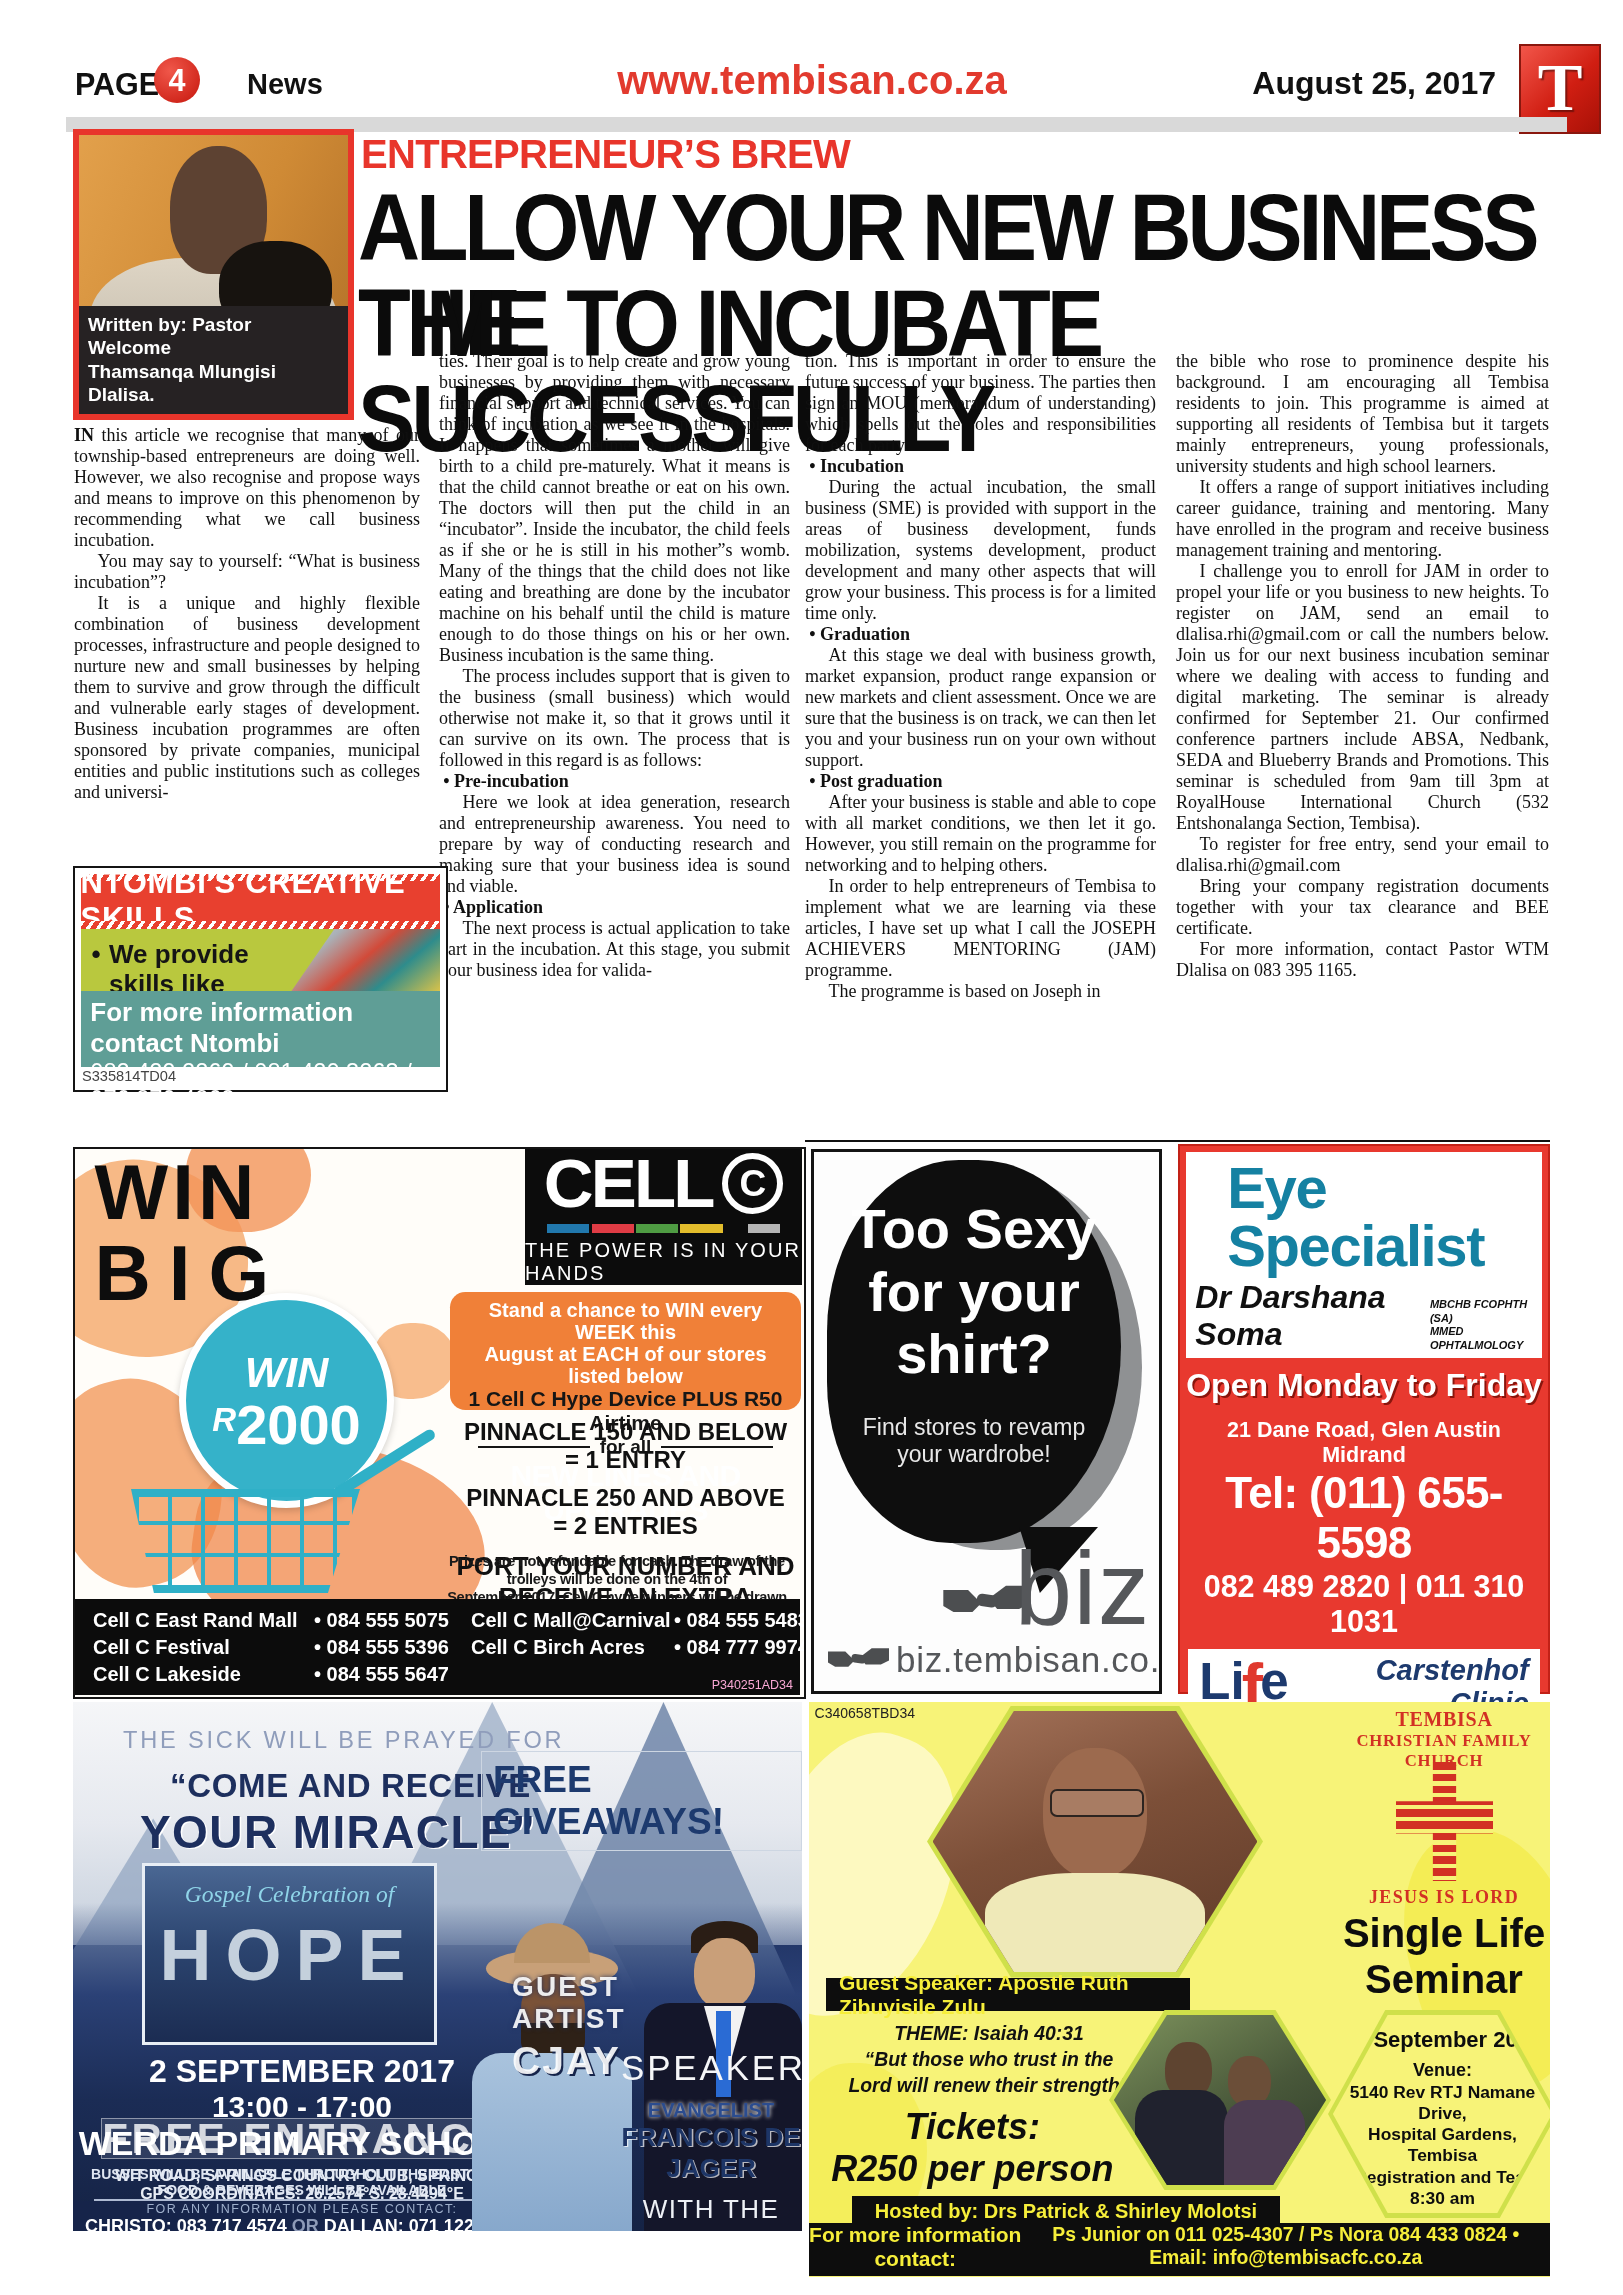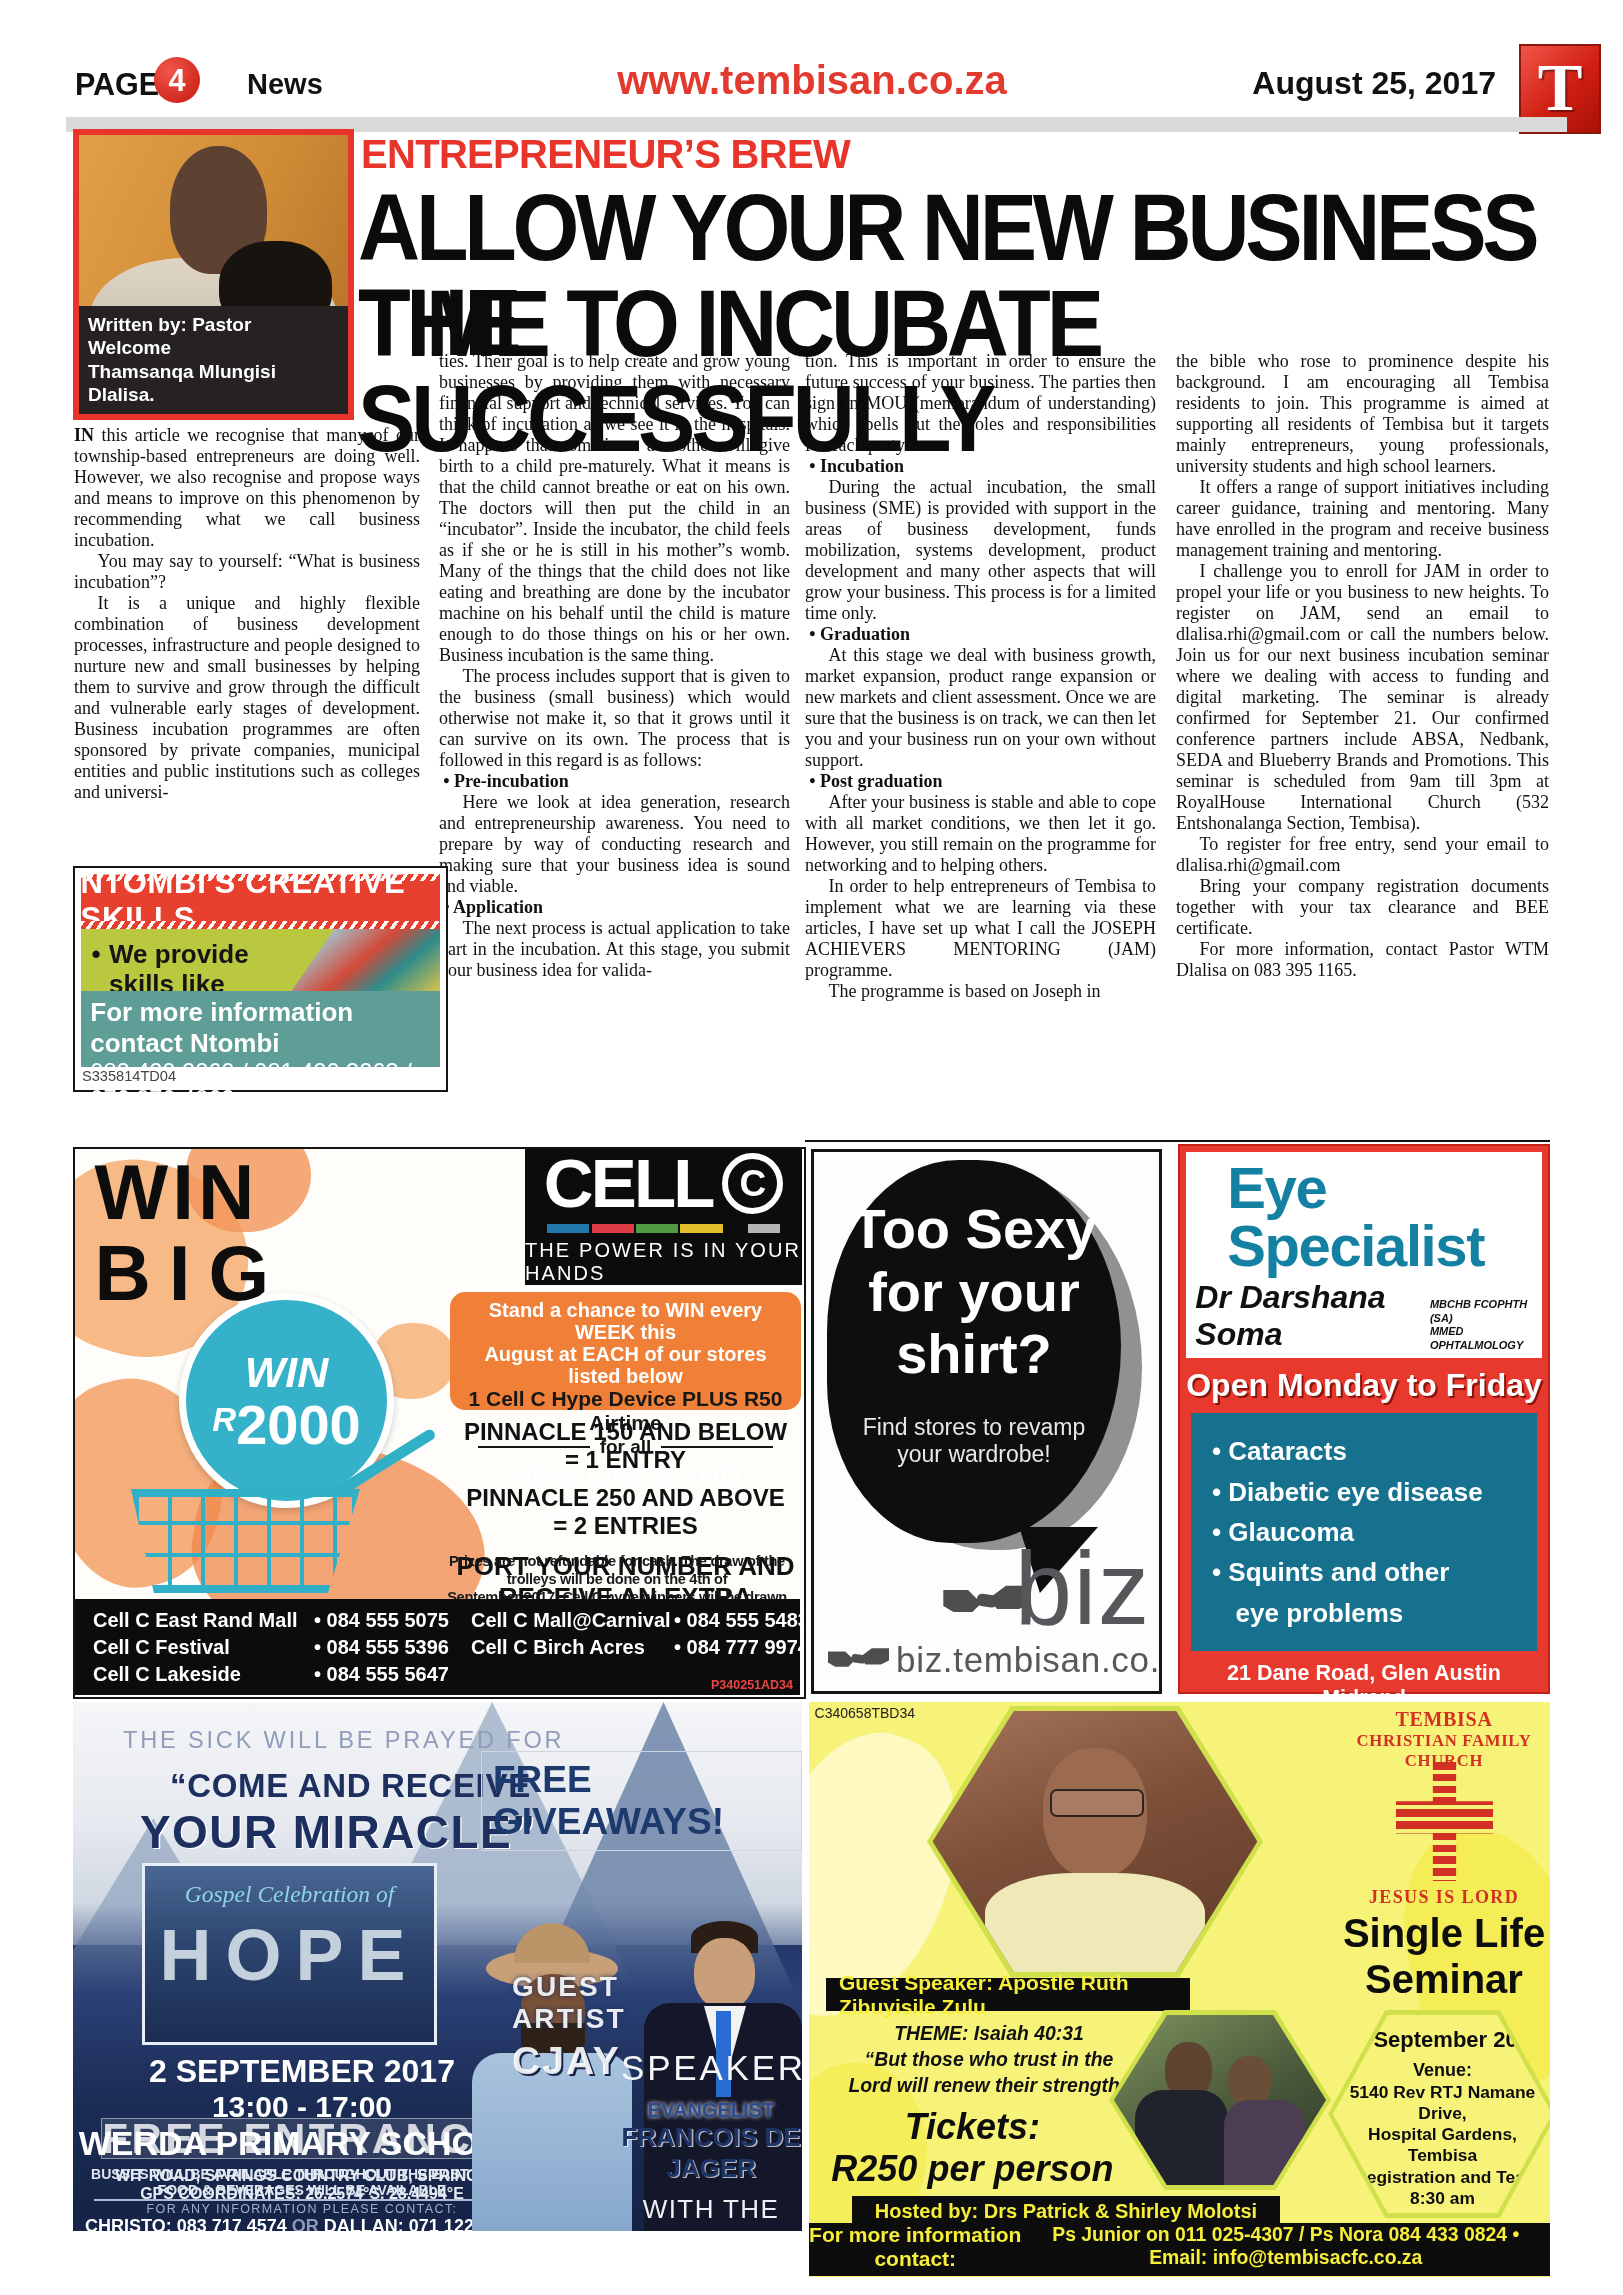--- a/index.html
+++ b/index.html
@@ -189,21 +189,21 @@
           <span>• 084 555 5075</span>
         <span>Cell C Mall@Carnival</span>
           <span>• 084 555 5483</span>
         <span>Cell C Festival</span>
           <span>• 084 555 5396</span>
         <span>Cell C Birch Acres</span>
           <span>• 084 777 9974</span>
         <span>Cell C Lakeside</span>
           <span>• 084 555 5647</span>
       </div>
-      <div class="abs" style="right:7px;bottom:2.8px;font-size:12.5px;color:#ef4444;font-weight:bold;">P340251AD34</div>
+      <div class="abs" style="right:7px;bottom:2.8px;font-size:12.5px;color:#f9a8d4;font-weight:normal;">P340251AD34</div>
     </div>
   </div>
 
   <div class="abs" style="left:811px;top:1149px;width:351px;height:545px;border:3.5px solid #141414;background:#fdfdfd;box-sizing:border-box;overflow:hidden;">
     <div class="abs" style="left:36px;top:18px;width:292px;height:380px;background:#8f9193;border-radius:46% 54% 50% 50%;"></div>
     <div class="abs" style="left:12.5px;top:8.3px;width:294px;height:383px;background:#0e0e0e;border-radius:48% 52% 55% 45%;"></div>
     <div class="abs" style="left:201px;top:375px;width:83px;height:66px;background:#0e0e0e;clip-path:polygon(5% 0,100% 0,30% 100%);"></div>
     <div class="abs ctr" style="left:28px;top:46px;width:264px;color:#fff;">
       <div class="bold" style="font-size:56px;line-height:1.12;">Too Sexy</div>
       <div class="bold" style="font-size:56px;line-height:1.12;">for your</div>
@@ -232,27 +232,20 @@
         <div style="font-weight:900;font-size:32px;color:#101010;">Dr Darshana Soma</div>
         <div style="font-weight:bold;font-size:11px;line-height:1.25;color:#101010;">
           <div>MBCHB FCOPHTH (SA)</div>
             <div>MMED OPHTALMOLOGY</div>
         </div>
       </div>
     </div>
     <div class="ctr" style="padding:8.3px 0 4.2px;">
       <span class="w bold" style="font-size:32px;text-shadow:2.1px 2.1px 0 #8a150c;">Open Monday to Friday</span>
     </div>
-    <div style="background:#16718f;margin:5.6px 11px 0;padding:18px 21px;color:#fff;font-weight:bold;font-size:26px;line-height:1.55;flex:1;">
-      <div><span>• </span><span>Cataracts</span></div>
-      <div><span>• </span><span>Diabetic eye disease</span></div>
-      <div><span>• </span><span>Glaucoma</span></div>
-      <div><span>• </span><span>Squints and other</span></div>
-      <div style="padding-left:23.6px;">eye problems</div>
-    </div>
     <div class="ctr w bold" style="padding:9.7px 2.8px 4.2px;">
       <div style="font-size:21.5px;">21 Dane Road, Glen Austin Midrand</div>
       <div style="font-size:44px;letter-spacing:-0.7px;line-height:1.15;">Tel: (011) 655-5598</div>
       <div style="font-size:30.5px;">082 489 2820 | 011 310 1031</div>
     </div>
     <div style="background:#fff;margin:5.6px 8.3px 8.3px;padding:5.6px 11px;display:flex;align-items:center;justify-content:space-between;">
       <div>
         <div style="display:flex;align-items:flex-start;line-height:.9;">
           <span style="font-size:51px;font-weight:900;color:#1d3a6e;">Li</span>
             <span style="font-size:64px;font-weight:900;color:#e0392e;margin:0 -2.8px;">f</span>

